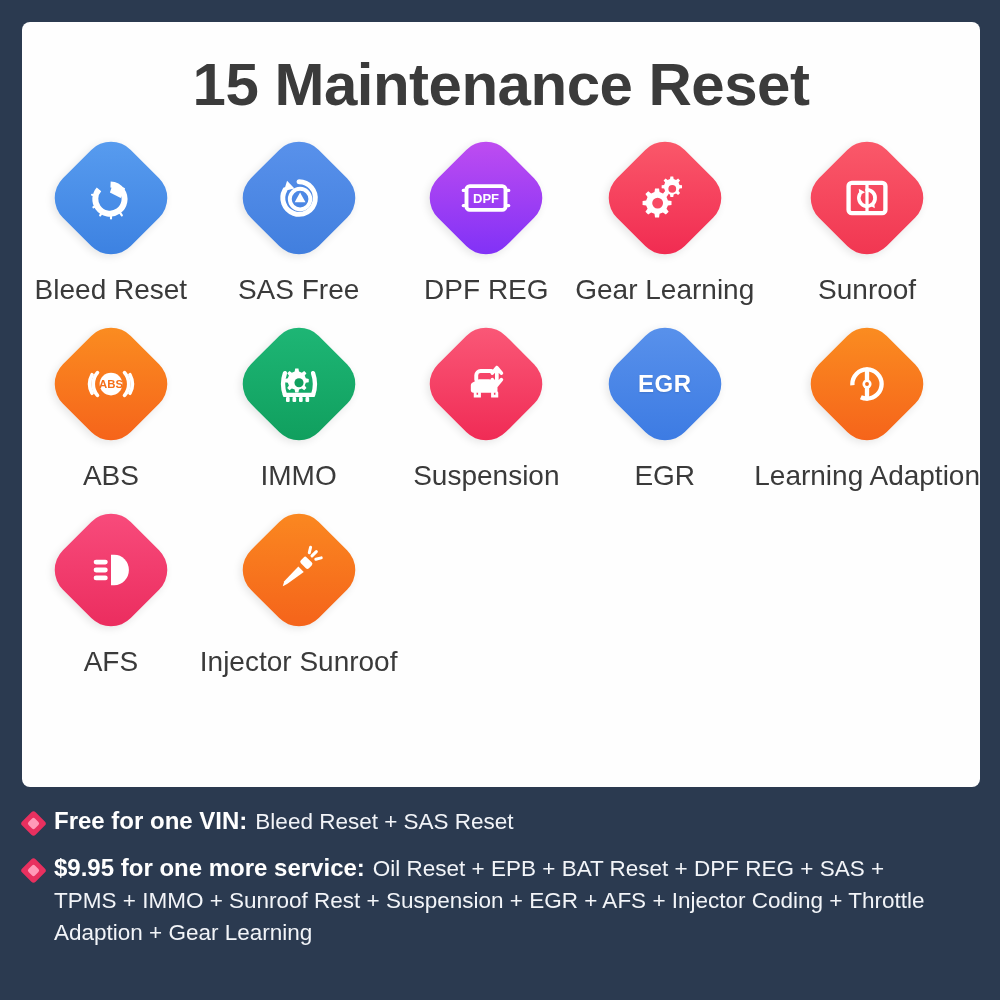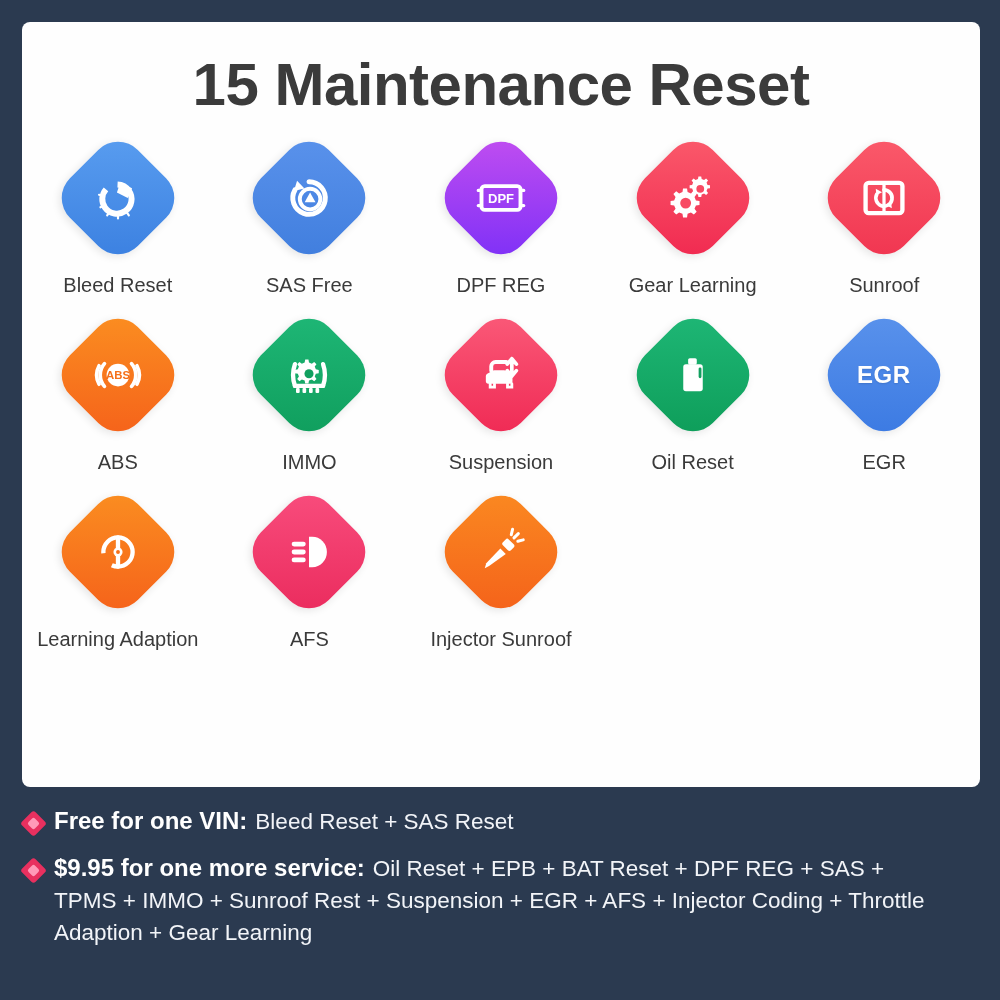--- a/index.html
+++ b/index.html
@@ -84,21 +84,21 @@
     color: #fff;
     font-weight: bold;
     font-size: 23px;
     letter-spacing: 0.5px;
     font-family: "Liberation Sans", sans-serif;
     text-shadow: 0 1px 2px rgba(0,0,0,0.12);
   }
 
   .cell-label {
     margin-top: 18px;
-    font-size: 20px;
+    font-size: 28px;
     color: #3a3a3a;
     text-align: center;
     white-space: nowrap;
     font-family: "Liberation Sans", sans-serif;
   }
 
   
   .footer {
     position: absolute;
     left: 0;
@@ -271,32 +271,20 @@
                 <path d="M14 32 v3.2 h4 v-3.2 M30 32 v3.2 h4 v-3.2" stroke="#fff" stroke-width="2.6" fill="none" stroke-linecap="round"></path>
                 <path d="M15 20 v-4 a4 4 0 0 1 4-4 h10" stroke="#fff" stroke-width="3.6" fill="none" stroke-linecap="round"></path>
                 <path d="M34 9 v16 M34 9 l-4.2 5 M34 9 l4.2 5 M34 25 l-4.2-5 M34 25 l4.2-5" stroke="#fff" stroke-width="3.4" fill="none" stroke-linecap="round" stroke-linejoin="round"></path>
               </svg>
             </div>
           </div>
           <div class="cell-label">Suspension</div>
         </div>
         <div class="cell">
           <div class="tile-wrap">
-            <div class="tile" style="background: linear-gradient(135deg, rgb(31, 184, 119) 0%, rgb(13, 156, 88) 100%);">
-              <svg width="52" height="52" viewBox="0 0 48 48" fill="none">
-                <rect x="15" y="14" width="18" height="25" rx="2.5" fill="#fff"></rect>
-                <rect x="19.5" y="8.5" width="8" height="6" rx="1.5" fill="#fff"></rect>
-                <rect x="29.2" y="17" width="2.6" height="10" rx="1.3" fill="#11a05f"></rect>
-              </svg>
-            </div>
-          </div>
-          <div class="cell-label">Oil Reset</div>
-        </div>
-        <div class="cell">
-          <div class="tile-wrap">
             <div class="tile" style="background: linear-gradient(135deg, rgb(91, 147, 236) 0%, rgb(58, 121, 226) 100%);">
               <span class="glyph" style="font-size:24px;">EGR</span>
             </div>
           </div>
           <div class="cell-label">EGR</div>
         </div>
         <div class="cell">
           <div class="tile-wrap">
             <div class="tile" style="background: linear-gradient(135deg, rgb(251, 144, 33) 0%, rgb(245, 96, 26) 100%);">
               <svg width="52" height="52" viewBox="0 0 48 48" fill="none">

